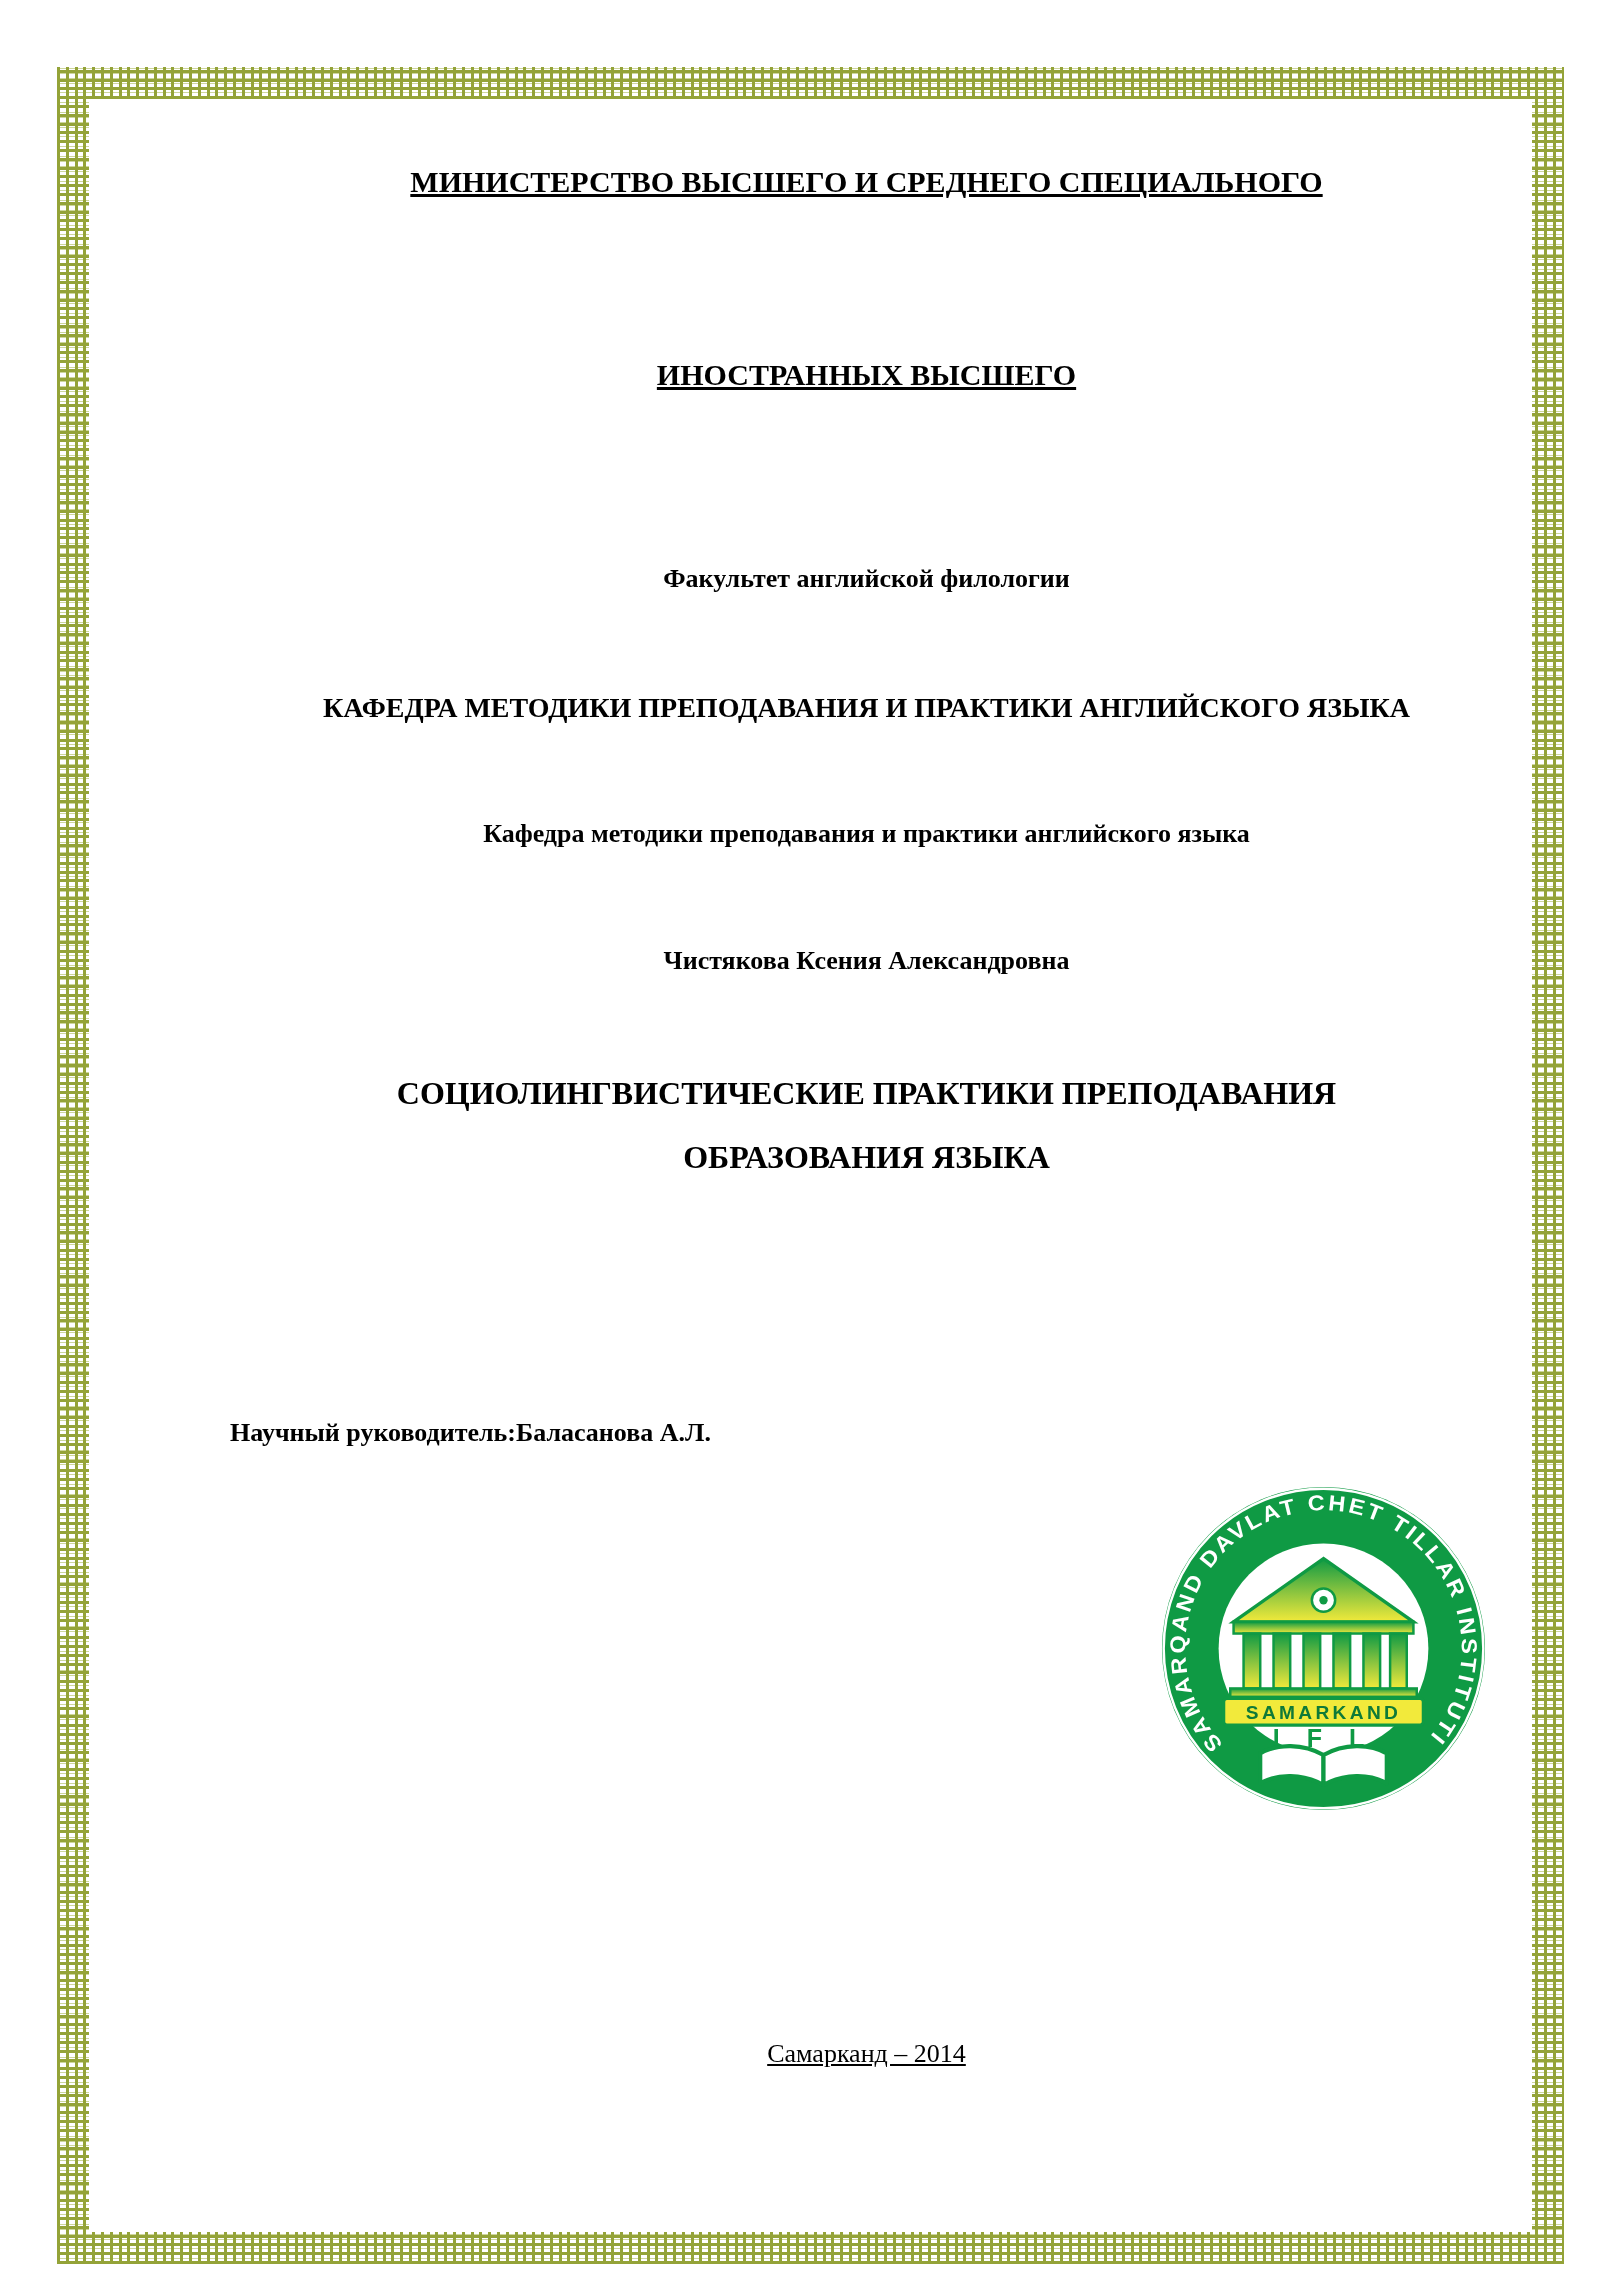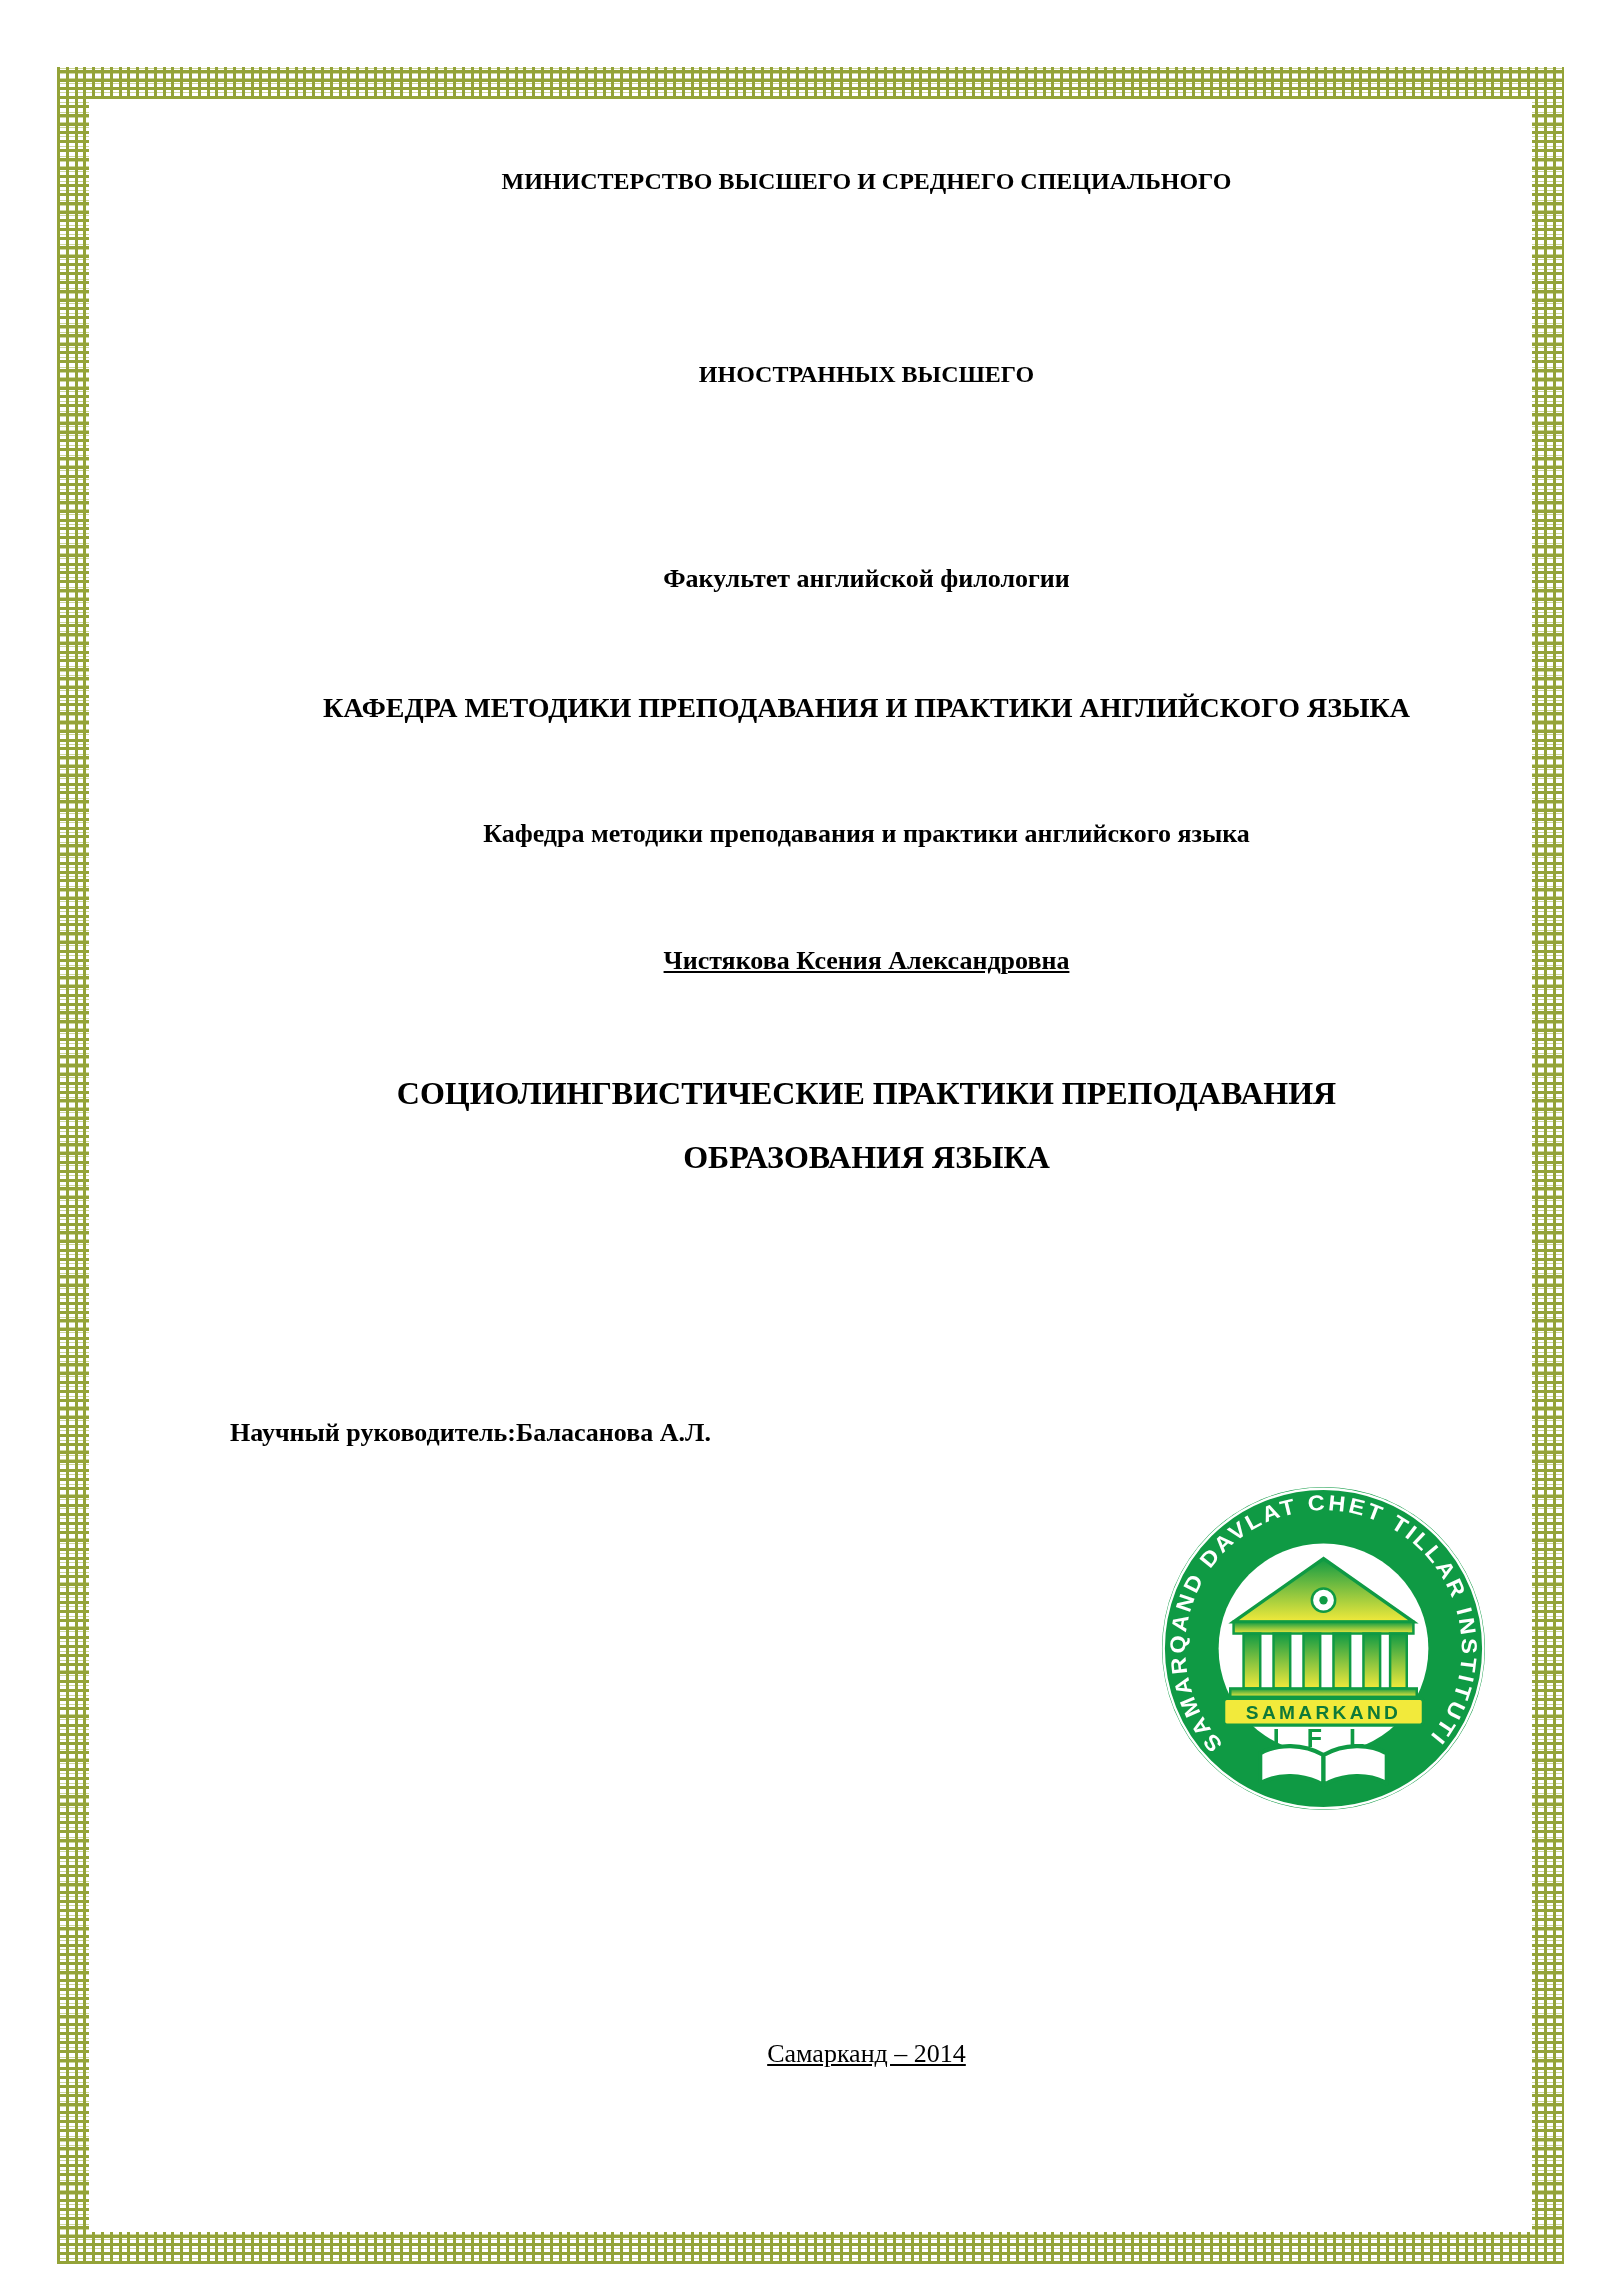--- a/index.html
+++ b/index.html
@@ -46,31 +46,31 @@
     right: 118px;
     top: 0;
   }
   .line, .block {
     position: absolute;
     left: 0;
     right: 0;
     text-align: center;
   }
   .b { font-weight: bold; }
-  .fs-head   { font-size: 24px; line-height: 61px; }
+  .fs-head   { font-size: 30px; line-height: 61px; text-decoration: underline; }
   .fs-dept   { font-size: 28px; line-height: 61px; }
   .fs-title  { font-size: 32px; line-height: 64px; }
   .fs-plain  { font-size: 26px; line-height: 61px; }
 
   .ministry   { top: 151px; }
   .institute  { top: 344px; }
   .faculty    { top: 548px; }
   .dept-caps  { top: 677px; }
   .dept-low   { top: 803px; }
-  .author     { top: 930px; text-decoration: underline; }
+  .author     { top: 930px; }
   .thesis     { top: 1061px; }
   .supervisor {
     top: 1402px;
     display: flex;
     padding-right: 118px;
     box-sizing: border-box;
   }
   .cityyear   { top: 2023px; font-weight: normal; text-decoration: underline; }
 
   .logo-wrap {

